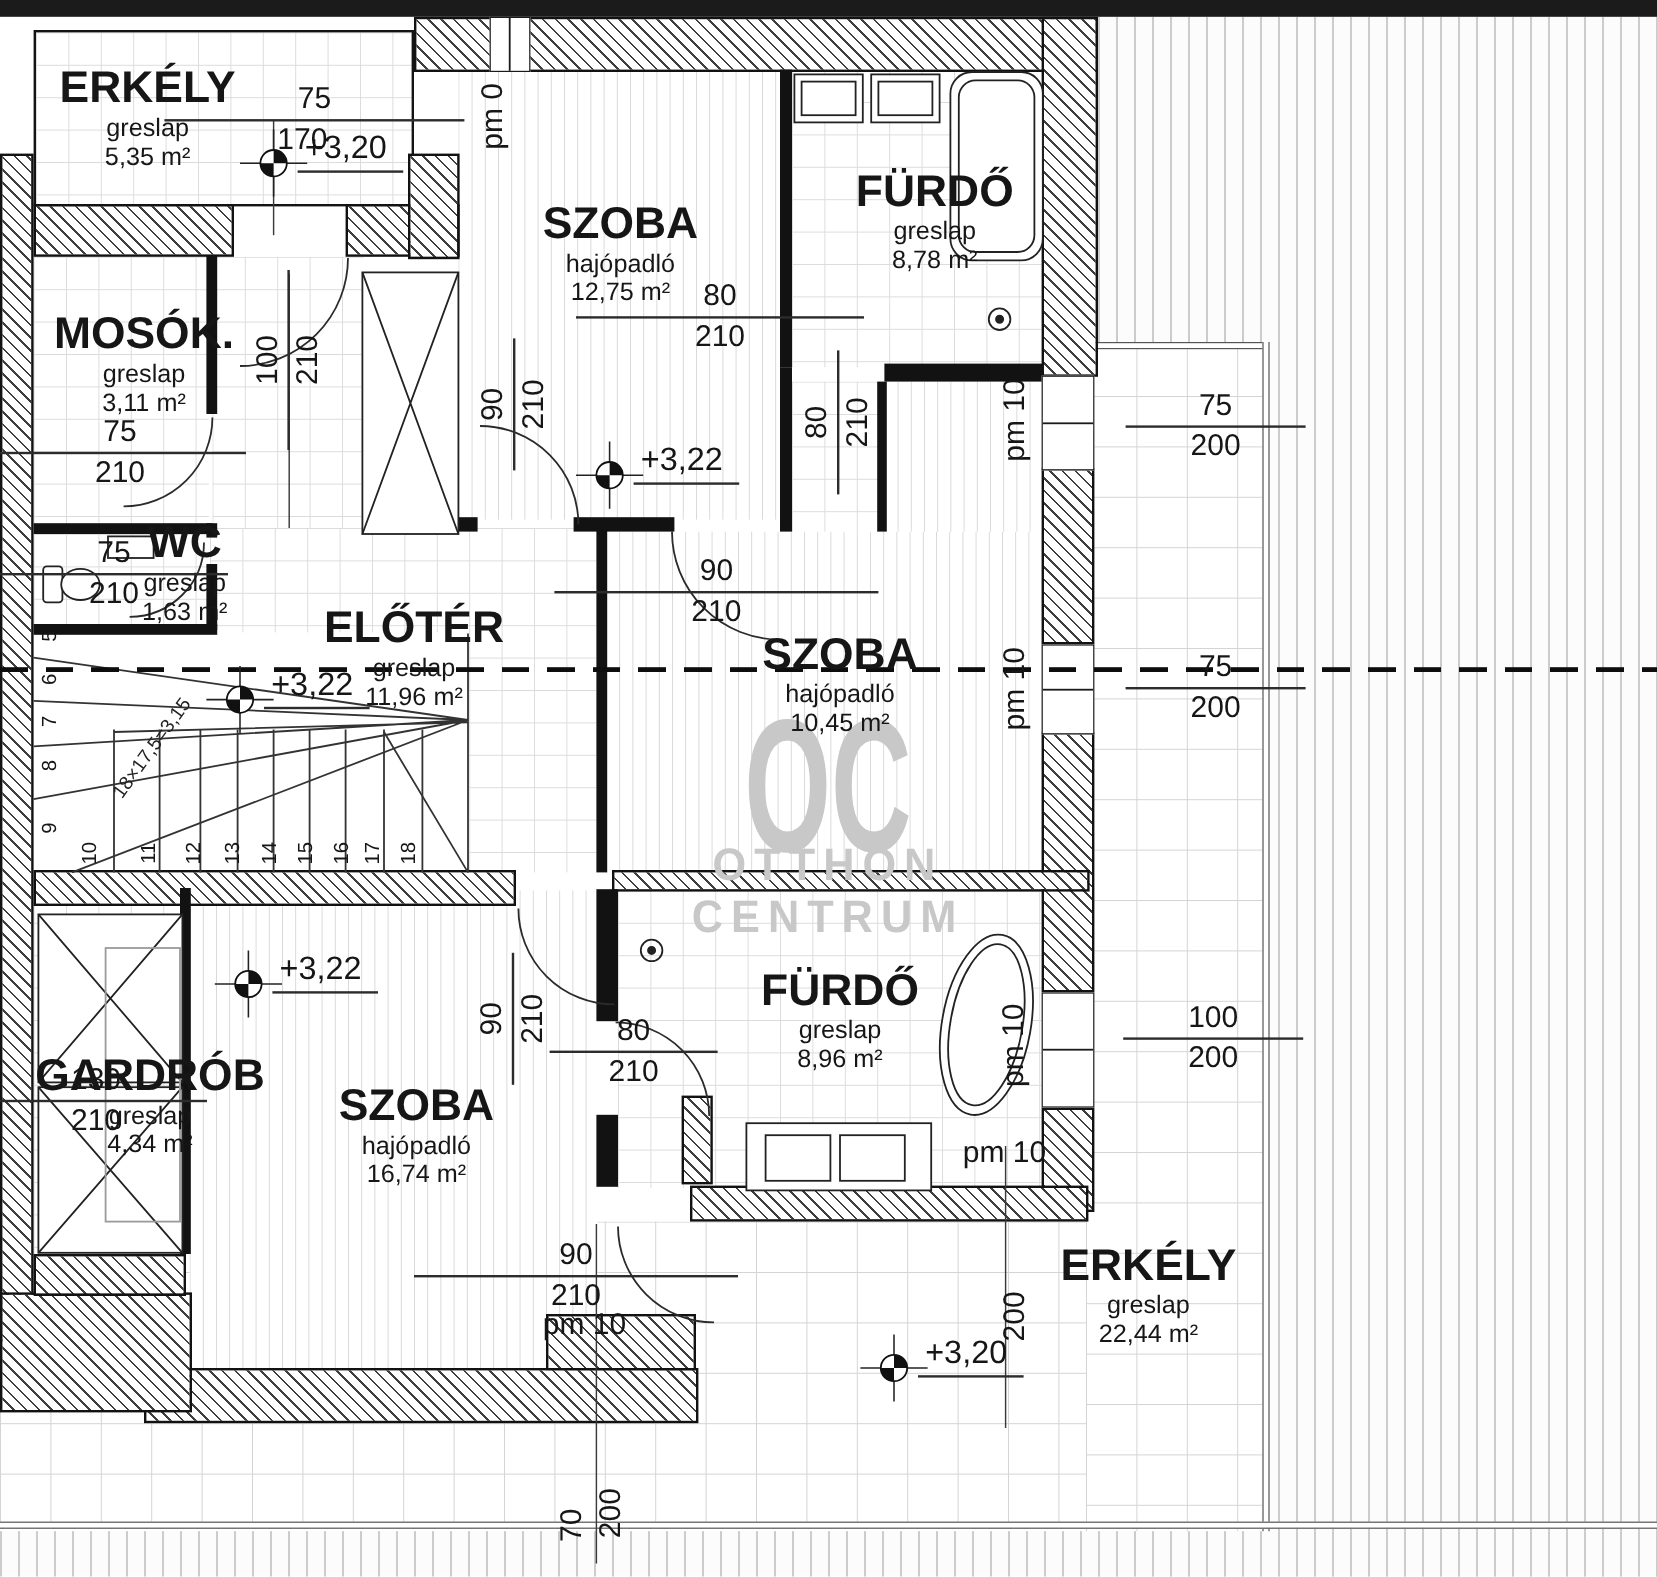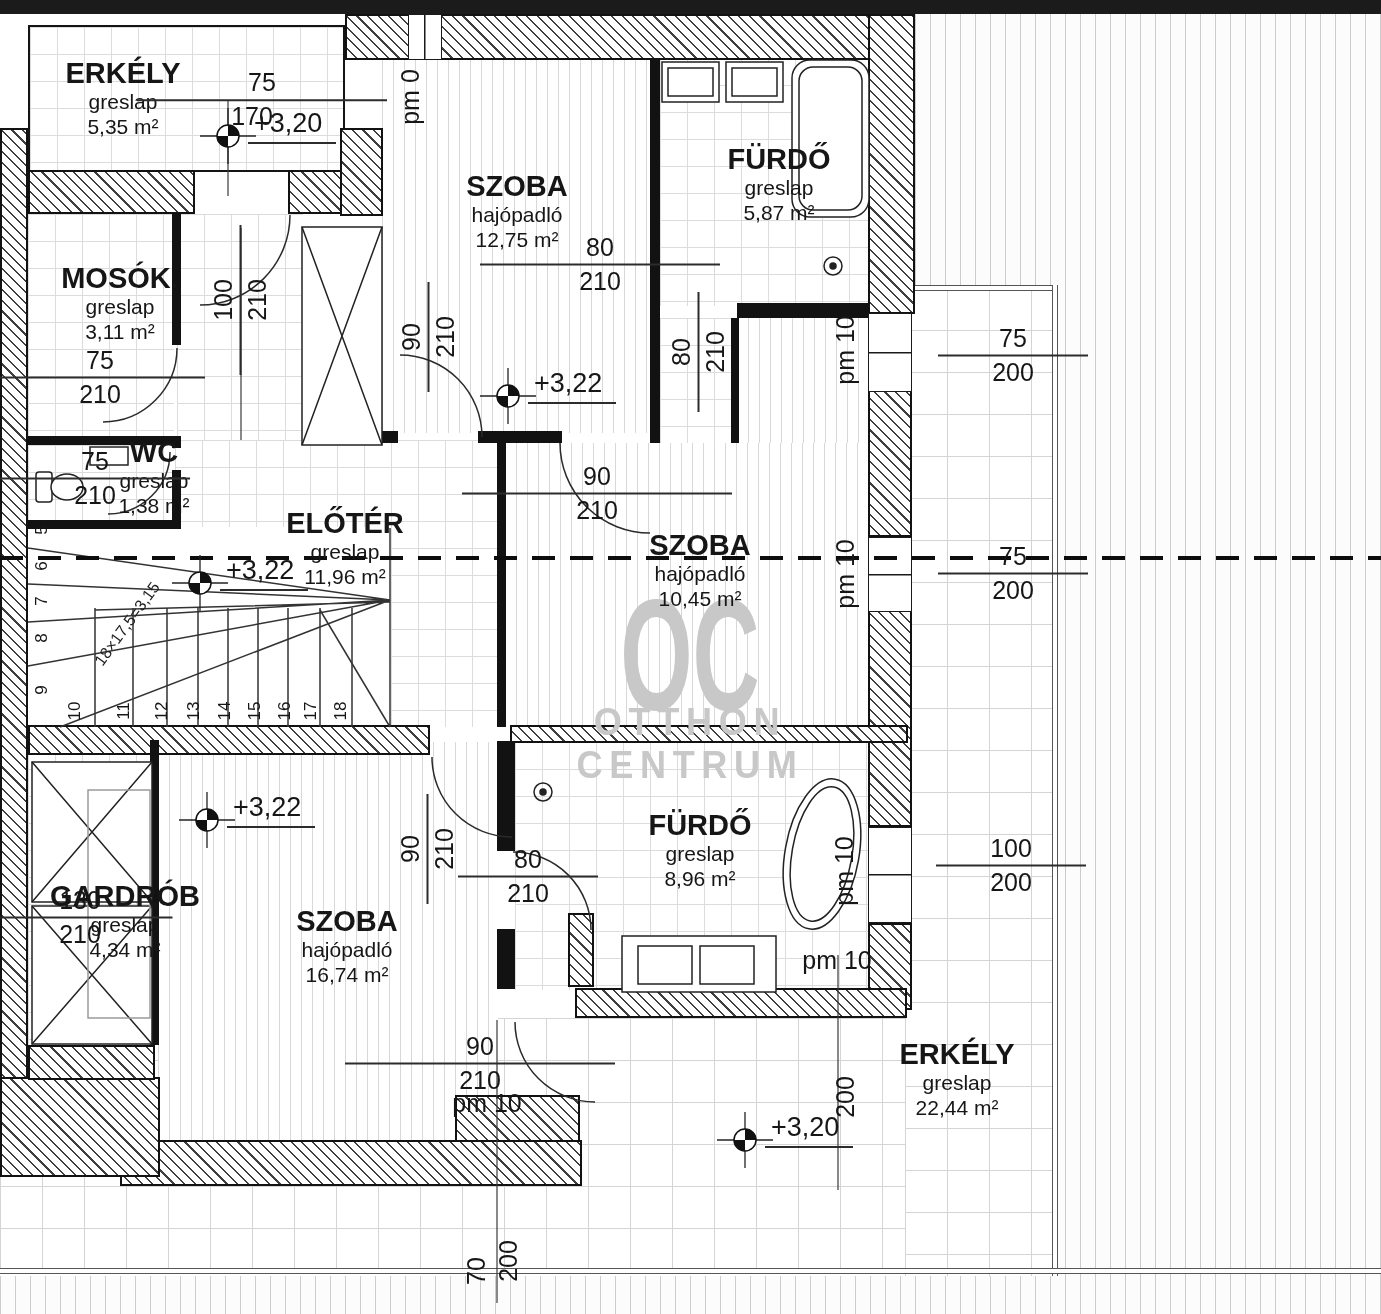--- a/index.html
+++ b/index.html
@@ -25,21 +25,21 @@
   .win{background:#fff;border:1.5px solid #1a1a1a;box-sizing:border-box;}
   .winV{background-image:linear-gradient(#1a1a1a,#1a1a1a);
         background-repeat:no-repeat;background-size:1.5px 100%;background-position:50% 0;}
   .dbl{background:#fff;border-top:1.5px solid #555;border-bottom:1.5px solid #555;box-sizing:border-box;}
   .dblV{background:#fff;border-left:1.5px solid #555;border-right:1.5px solid #555;box-sizing:border-box;}
   .dash{background:repeating-linear-gradient(90deg,#0d0d0d 0 23px,transparent 23px 38px);}
   .topbar{background:#1b1b1b;}
   
   .room-label{position:absolute;transform:translate(-50%,-50%);text-align:center;
               line-height:1.18;white-space:nowrap;}
-  .room-name{font-weight:bold;font-size:29px;display:block;}
+  .room-name{font-weight:bold;font-size:37px;display:block;}
   .room-floor,.room-area{font-size:21px;display:block;}
   .dim{position:absolute;display:flex;flex-direction:column;align-items:center;
        transform:translate(-50%,-50%);font-size:25px;line-height:1.1;white-space:nowrap;}
   .dim.r{transform:translate(-50%,-50%) rotate(-90deg);}
   .dim .ln{height:2px;background:#2c2c2c;margin:2px 0;}
   .elev{position:absolute;}
   .elev-text{position:absolute;left:50px;top:2px;font-size:27px;white-space:nowrap;
              border-bottom:2px solid #2c2c2c;padding:0 14px 3px 6px;}
   .stair-num{position:absolute;font-size:17px;transform:translate(-50%,-50%) rotate(-90deg);}
   .stair-note{position:absolute;font-size:16px;transform:rotate(-54deg);white-space:nowrap;color:#222;}
@@ -193,36 +193,36 @@
         <span class="room-area">5,35 m²</span>
       </div>
       <div class="room-label" style="left: 120px; top: 303px;">
         <span class="room-name">MOSÓK.</span>
         <span class="room-floor">greslap</span>
         <span class="room-area">3,11 m²</span>
       </div>
       <div class="room-label" style="left: 130px; top: 477px; margin-left: 24px;">
         <span class="room-name">WC</span>
         <span class="room-floor">greslap</span>
-        <span class="room-area">1,38 m²</span>
+        <span class="room-area">1,63 m²</span>
       </div>
       <div class="room-label" style="left: 345px; top: 548px;">
         <span class="room-name">ELŐTÉR</span>
         <span class="room-floor">greslap</span>
         <span class="room-area">11,96 m²</span>
       </div>
       <div class="room-label" style="left: 517px; top: 211px;">
         <span class="room-name">SZOBA</span>
         <span class="room-floor">hajópadló</span>
         <span class="room-area">12,75 m²</span>
       </div>
       <div class="room-label" style="left: 779px; top: 184px;">
         <span class="room-name">FÜRDŐ</span>
         <span class="room-floor">greslap</span>
-        <span class="room-area">5,87 m²</span>
+        <span class="room-area">8,78 m²</span>
       </div>
       <div class="room-label" style="left: 700px; top: 570px;">
         <span class="room-name">SZOBA</span>
         <span class="room-floor">hajópadló</span>
         <span class="room-area">10,45 m²</span>
       </div>
       <div class="room-label" style="left: 700px; top: 850px;">
         <span class="room-name">FÜRDŐ</span>
         <span class="room-floor">greslap</span>
         <span class="room-area">8,96 m²</span>

